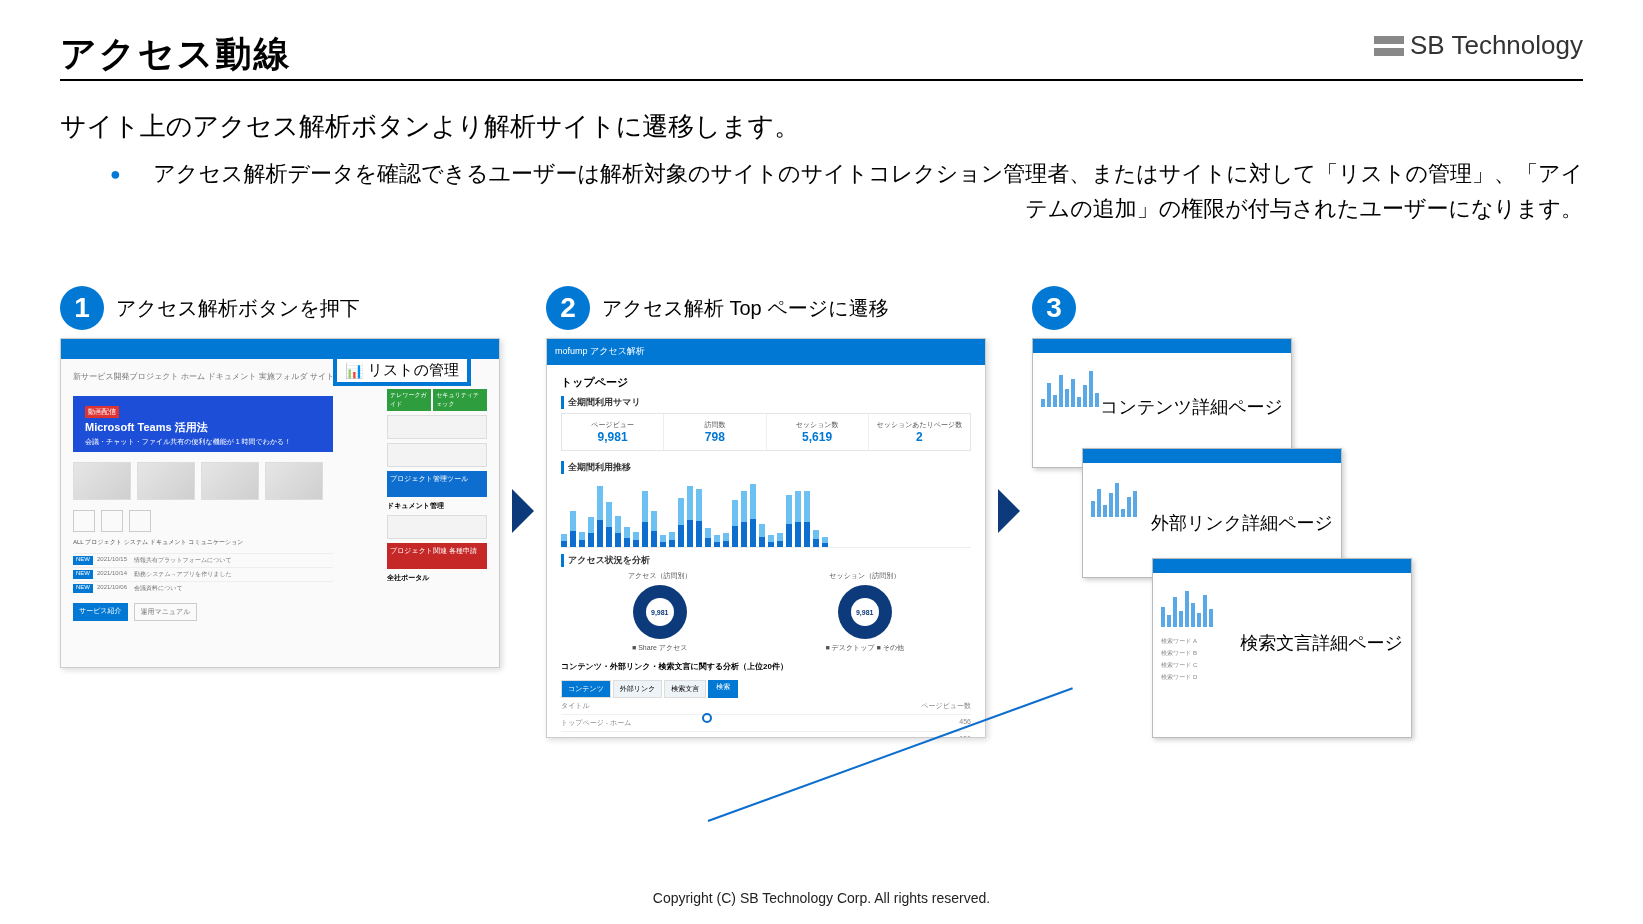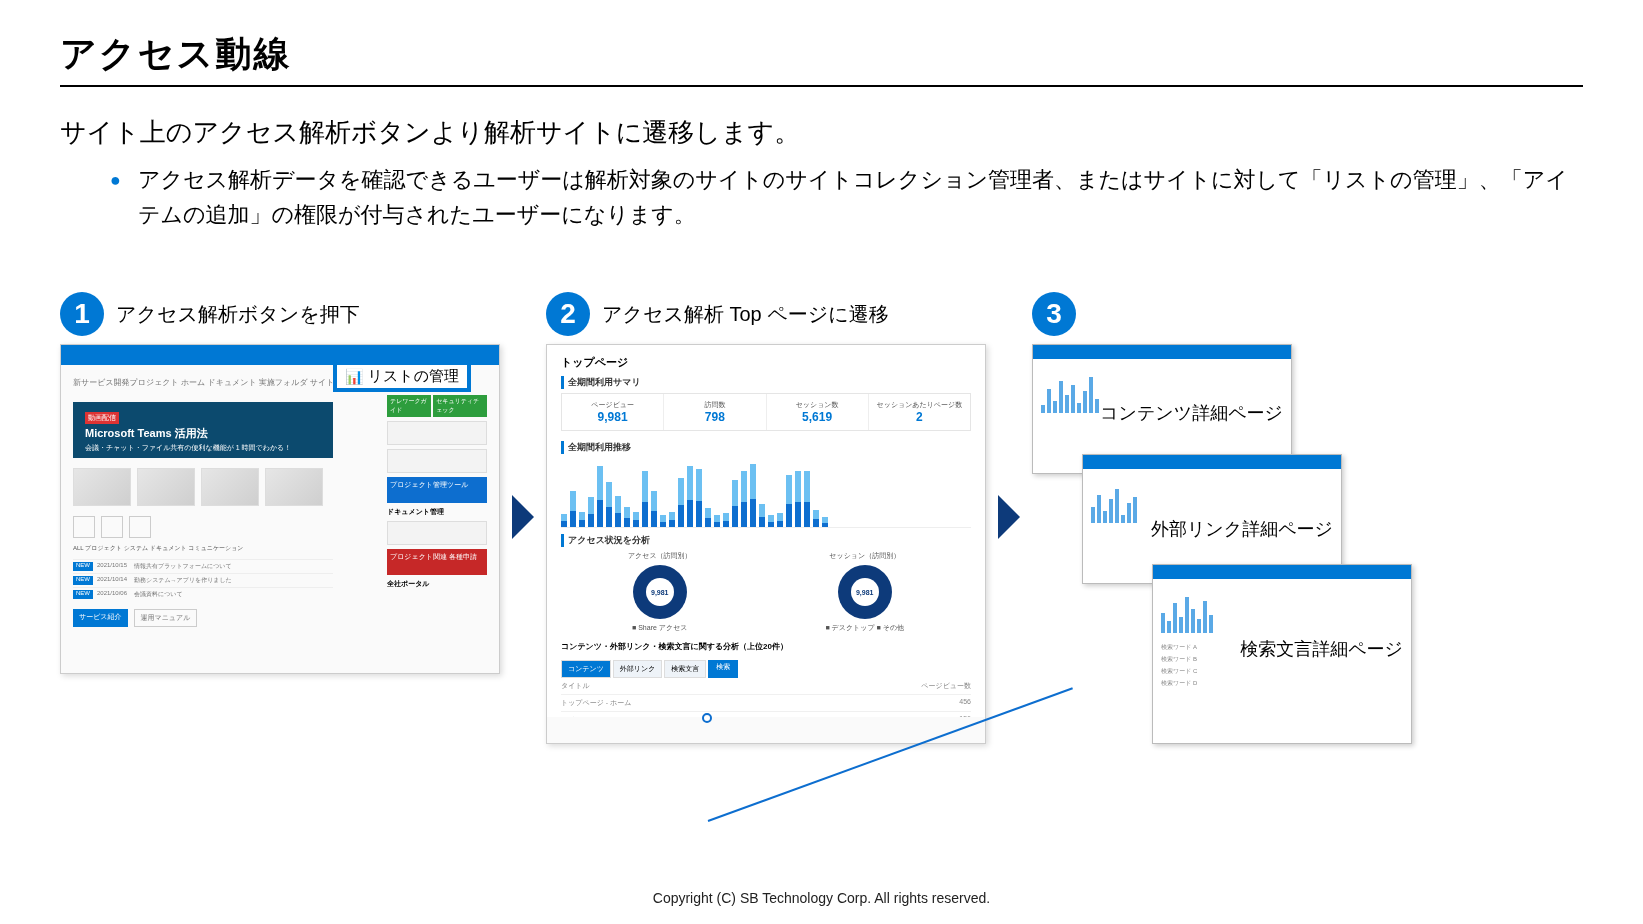--- a/index.html
+++ b/index.html
@@ -1,29 +1,29 @@
 <!DOCTYPE html>
 <html><head>
 <meta charset="utf-8">
 <style>
 * { box-sizing: border-box; margin: 0; padding: 0; }
 body { font-family: "Yu Gothic", Meiryo, sans-serif; background: #fff; width: 1643px; height: 924px; position: relative; overflow: hidden; }
 
 .slide { width: 100%; height: 100%; padding: 30px 60px 40px 60px; position: relative; }
 
 
-.header-row { display: flex; justify-content: space-between; align-items: flex-start; border-bottom: 2.5px solid #000; padding-bottom: 6px; margin-bottom: 28px; }
+.header-row { display: flex; justify-content: space-between; align-items: flex-start; border-bottom: 2.5px solid #000; margin-bottom: 28px; }
 .slide-title { font-size: 36px; font-weight: bold; letter-spacing: 2px; }
 .logo { display: flex; align-items: center; gap: 6px; font-size: 26px; font-weight: normal; color: #333; }
 .logo-bars { display: flex; flex-direction: column; gap: 4px; }
 .logo-bar { width: 30px; height: 8px; background: #888; }
 
 
 .intro-heading { font-size: 26px; margin-bottom: 12px; }
-.bullet-list { list-style: none; padding-left: 50px; }
+.bullet-list { list-style: none; padding-left: 50px; text-align: right; }
 .bullet-list li { font-size: 22px; line-height: 1.6; position: relative; padding-left: 28px; }
 .bullet-list li::before { content: "●"; color: #0078d4; position: absolute; left: 0; font-size: 18px; top: 4px; }
 
 
 .steps-row { display: flex; align-items: flex-start; gap: 12px; margin-top: 60px; position: relative; }
 .step-col { display: flex; flex-direction: column; }
 .step-head { display: flex; align-items: center; gap: 12px; margin-bottom: 8px; }
 .step-badge { width: 44px; height: 44px; border-radius: 50%; background: #0078d4; color: #fff; font-weight: bold; font-size: 28px; display: flex; align-items: center; justify-content: center; }
 .step-label { font-size: 20px; }
 
@@ -42,21 +42,21 @@
 .stk-bar { width: 4px; background: #5aa9e6; }
 .stk-label { position: absolute; font-size: 18px; right: 8px; }
 
 .arrow-sep { display: flex; align-items: center; height: 340px; }
 .arrow-tri { width: 0; height: 0; border-top: 22px solid transparent; border-bottom: 22px solid transparent; border-left: 22px solid #0d3a7a; margin-top: 110px; }
 
 
 .pa-top { height: 20px; background: #0078d4; }
 .pa-callout { position: absolute; top: 16px; right: 28px; background: #fff; border: 2px solid #0078d4; padding: 4px 10px; font-size: 15px; display: flex; align-items: center; gap: 4px; z-index: 5; box-shadow: 0 0 0 2px #0078d4 inset; }
 .pa-body { padding: 12px; font-size: 8px; color: #777; }
-.pa-hero { background: #0c4a6e; color: #fff; padding: 10px 12px; width: 260px; height: 56px; margin-top: 14px; }
+.pa-hero { background: #1d4ed8; color: #fff; padding: 10px 12px; width: 260px; height: 56px; margin-top: 14px; }
 .pa-hero-small { font-size: 7px; background: #d33; padding: 1px 3px; display: inline-block; }
 .pa-hero-title { font-size: 11px; font-weight: bold; margin-top: 2px; }
 .pa-hero-sub { font-size: 7px; margin-top: 2px; }
 .pa-thumbs { display: flex; gap: 6px; margin-top: 10px; }
 .pa-thumb { width: 58px; height: 38px; background: linear-gradient(135deg,#e6e6e6,#cfcfcf); border: 1px solid #ddd; }
 .pa-side { position: absolute; right: 12px; top: 50px; width: 100px; display: flex; flex-direction: column; gap: 4px; }
 .pa-side-box { width: 100%; height: 24px; border: 1px solid #ddd; background: #f3f3f3; }
 .pa-side-banner { background: #0d6ecf; color: #fff; font-size: 7px; padding: 3px; height: 26px; }
 .pa-side-banner2 { background: #c62828; color: #fff; font-size: 7px; padding: 3px; height: 26px; }
 .pa-row { display: flex; gap: 6px; margin-top: 10px; }
@@ -93,20 +93,27 @@
 
 
 .footer { position: absolute; bottom: 18px; width: 100%; text-align: center; font-size: 14px; color: #222; left: 0; }
 </style>
 </head>
 <body>
 
 <div class="slide">
   <div class="header-row">
     <div class="slide-title">アクセス動線</div>
+    <div class="logo">
+      <span class="logo-bars">
+          <span class="logo-bar"></span>
+          <span class="logo-bar"></span>
+        </span>
+      <span>SB Technology</span>
+    </div>
   </div>
 
   <div class="intro-heading">サイト上のアクセス解析ボタンより解析サイトに遷移します。</div>
   <ul class="bullet-list">
     <li>アクセス解析データを確認できるユーザーは解析対象のサイトのサイトコレクション管理者、またはサイトに対して「リストの管理」、「アイテムの追加」の権限が付与されたユーザーになります。</li>
   </ul>
 
   <div class="steps-row">
 
     <div class="step-col">
@@ -180,20 +187,21 @@
     <div class="arrow-sep">
         <div class="arrow-tri"></div>
       </div>
 
     <div class="step-col">
       <div class="step-head">
         <div class="step-badge">2</div>
         <div class="step-label">アクセス解析 Top ページに遷移</div>
       </div>
       <div class="panel panel-b">
+        <div class="pb-head">mofump アクセス解析</div>
         <div class="pb-body">
           <div style="font-size:11px;font-weight:bold;margin-bottom:6px;">トップページ</div>
           <div class="pb-section-title">全期間利用サマリ</div>
           <div class="pb-kpi-row">
             <div class="pb-kpi">
                 <div class="pb-kpi-label">ページビュー</div>
                 <div class="pb-kpi-value">9,981</div>
               </div>
             <div class="pb-kpi">
                 <div class="pb-kpi-label">訪問数</div>

